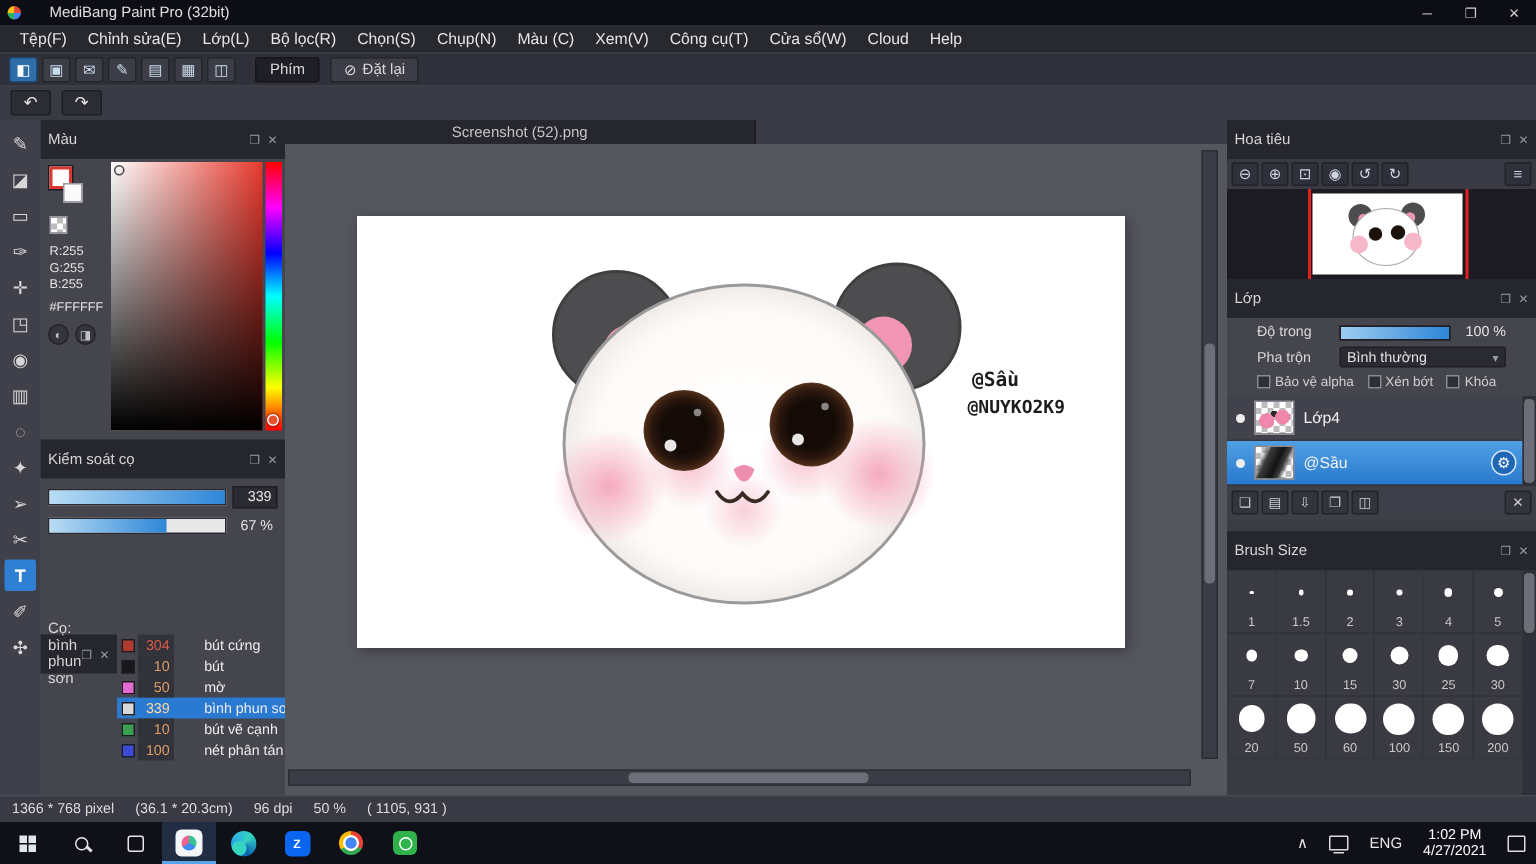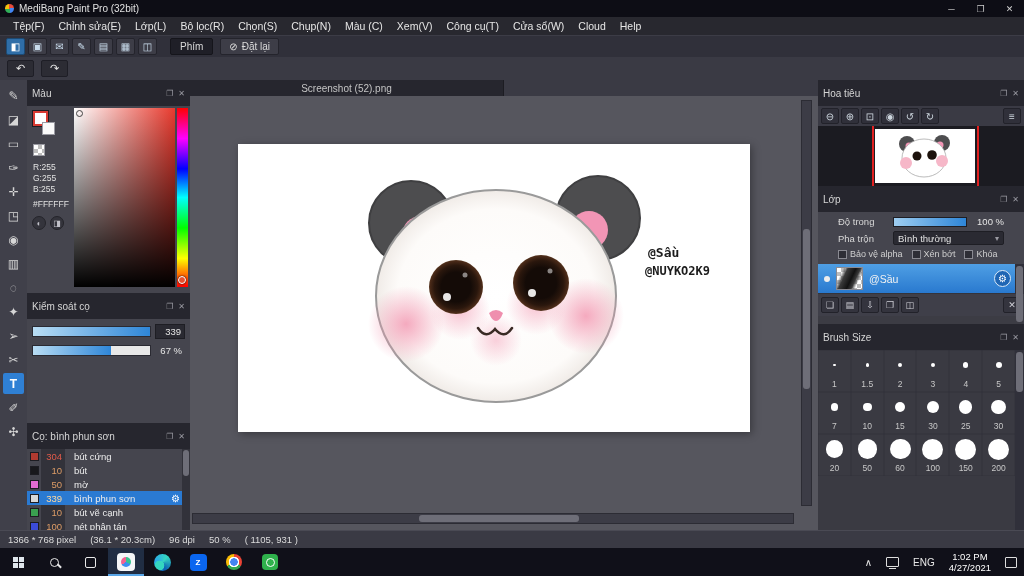--- a/index.html
+++ b/index.html
@@ -1,21 +1,21 @@
 <!DOCTYPE html>
 <html><head>
 <meta charset="utf-8">
 <style>
 *{margin:0;padding:0;box-sizing:border-box;}
 html,body{width:1024px;height:576px;overflow:hidden;}
 body{font-family:"Liberation Sans",sans-serif;background:#56565e;position:relative;}
 #app{position:absolute;inset:0;font-size:11px;color:#e6e6e6;user-select:none;}
 
 
-.titlebar{position:absolute;left:0;top:0;width:100%;height:17px;background:#0d0d15;display:flex;align-items:center;padding-left:5px;gap:5px;}
+.titlebar{position:absolute;left:0;top:0;width:100%;height:17px;background:#0d0d15;display:flex;align-items:center;padding-left:5px;gap:19px;}
 .app-logo{width:9px;height:9px;border-radius:50%;background:conic-gradient(#e84b3c 0 25%,#4286f4 0 50%,#30b15a 0 75%,#f4c20d 0);flex:none;}
 .tb-title{font-size:10px;color:#e0e0e0;}
 .win-controls{margin-left:auto;display:flex;height:100%;}
 .win-btn{width:29px;height:100%;display:flex;align-items:center;justify-content:center;color:#cfcfcf;font-size:9px;}
 
 
 .menubar{position:absolute;left:0;top:17px;width:100%;height:18px;background:#28282f;display:flex;align-items:center;padding-left:6px;}
 .menu-item{padding:0 7px;font-size:10.5px;color:#e6e6e6;white-space:nowrap;}
 
 
@@ -52,26 +52,26 @@
 .sv-box{position:absolute;left:47px;top:2px;width:101px;height:179px;background:linear-gradient(to bottom,rgba(0,0,0,0),#000),linear-gradient(to right,#fff,#e83a2e);}
 .sv-cursor{position:absolute;left:2px;top:2px;width:7px;height:7px;border:1.5px solid #444;border-radius:50%;}
 .hue-strip{position:absolute;left:150px;top:2px;width:11px;height:179px;background:linear-gradient(to bottom,#f00 0,#f0f 17%,#00f 34%,#0ff 50%,#0f0 67%,#ff0 84%,#f00 100%);}
 .hue-cursor{position:absolute;left:1px;bottom:3px;width:8px;height:8px;border-radius:50%;background:#e8502e;border:1.5px solid #fff;box-shadow:0 0 2px #000;}
 .bc-body{height:104px;padding:5px 5px 0;}
 .slider-row{display:flex;align-items:center;gap:4px;margin-bottom:5px;}
 .slider-track{flex:1;height:11px;background:#e8e8e8;position:relative;border:1px solid #2a2a32;}
 .slider-fill{position:absolute;left:0;top:0;bottom:0;background:linear-gradient(to right,#b9ddf4,#2e86d8);}
 .slider-valuebox{width:30px;font-size:9.5px;text-align:right;color:#e6e6e6;background:#2a2a32;padding:1px 3px;border:1px solid #1e1e24;}
 .slider-valuetext{width:30px;font-size:9.5px;text-align:right;color:#e6e6e6;padding:1px 3px;}
-.panel.brush{flex:1;display:flex;flex-direction:column;}
+.panel.brush{flex:1;display:flex;flex-direction:row;}
 .brush-list{position:relative;padding-right:8px;}
 .brush-row{display:flex;align-items:center;height:14px;font-size:9.5px;color:#ececec;}
 .brush-swatch{width:9px;height:9px;margin:0 2px 0 3px;border:1px solid #1c1c22;flex:none;}
 .brush-num{width:24px;text-align:right;background:#32323a;padding-right:3px;flex:none;height:100%;display:flex;align-items:center;justify-content:flex-end;}
-.brush-name{padding-left:9px;white-space:nowrap;}
+.brush-name{padding-left:20px;white-space:nowrap;}
 .brush-row.selected{background:#2a7ad2;}
 .brush-row.selected .brush-num{background:transparent;color:#ffd9a0 !important;}
 .brush-gear{display:none;}
 .brush-row.selected .brush-gear{display:block;margin-left:auto;margin-right:2px;color:#fff;font-size:10px;}
 .brush-scroll{position:absolute;right:0;top:0;bottom:0;width:8px;background:#32323a;}
 .sthumb{background:#6e6e78;border-radius:3px;position:absolute;}
 .brush-scroll .sthumb{top:1px;left:1px;right:1px;height:26px;}
 .brush-footer{margin-top:auto;height:22px;background:#3f3f49;display:flex;align-items:center;gap:2px;padding:0 3px;}
 .bf-btn{width:18px;height:16px;background:#34343e;border:1px solid #22222a;color:#cfcfd6;font-size:9px;display:flex;align-items:center;justify-content:center;border-radius:2px;}
 .brush-footer .bf-btn:last-child,.layer-footer .bf-btn:last-child{margin-left:auto;}
@@ -493,20 +493,26 @@
         <label class="chk">
             <span class="box"></span>
             <span>Khóa</span>
           </label>
       </div>
     </div>
     <div class="layer-list">
       <div>
 
 
+          <div class="layer-row thumb-panda">
+            <span class="eye-dot"></span>
+            <span class="layer-thumb checker"></span>
+            <span class="layer-name">Lớp4</span>
+
+          </div>
 
           <div class="layer-row selected thumb-dark">
             <span class="eye-dot"></span>
             <span class="layer-thumb checker"></span>
             <span class="layer-name">@Sầu</span>
             <span class="gear-btn">⚙</span>
           </div>
 
         </div>
       <div class="layer-scroll">

